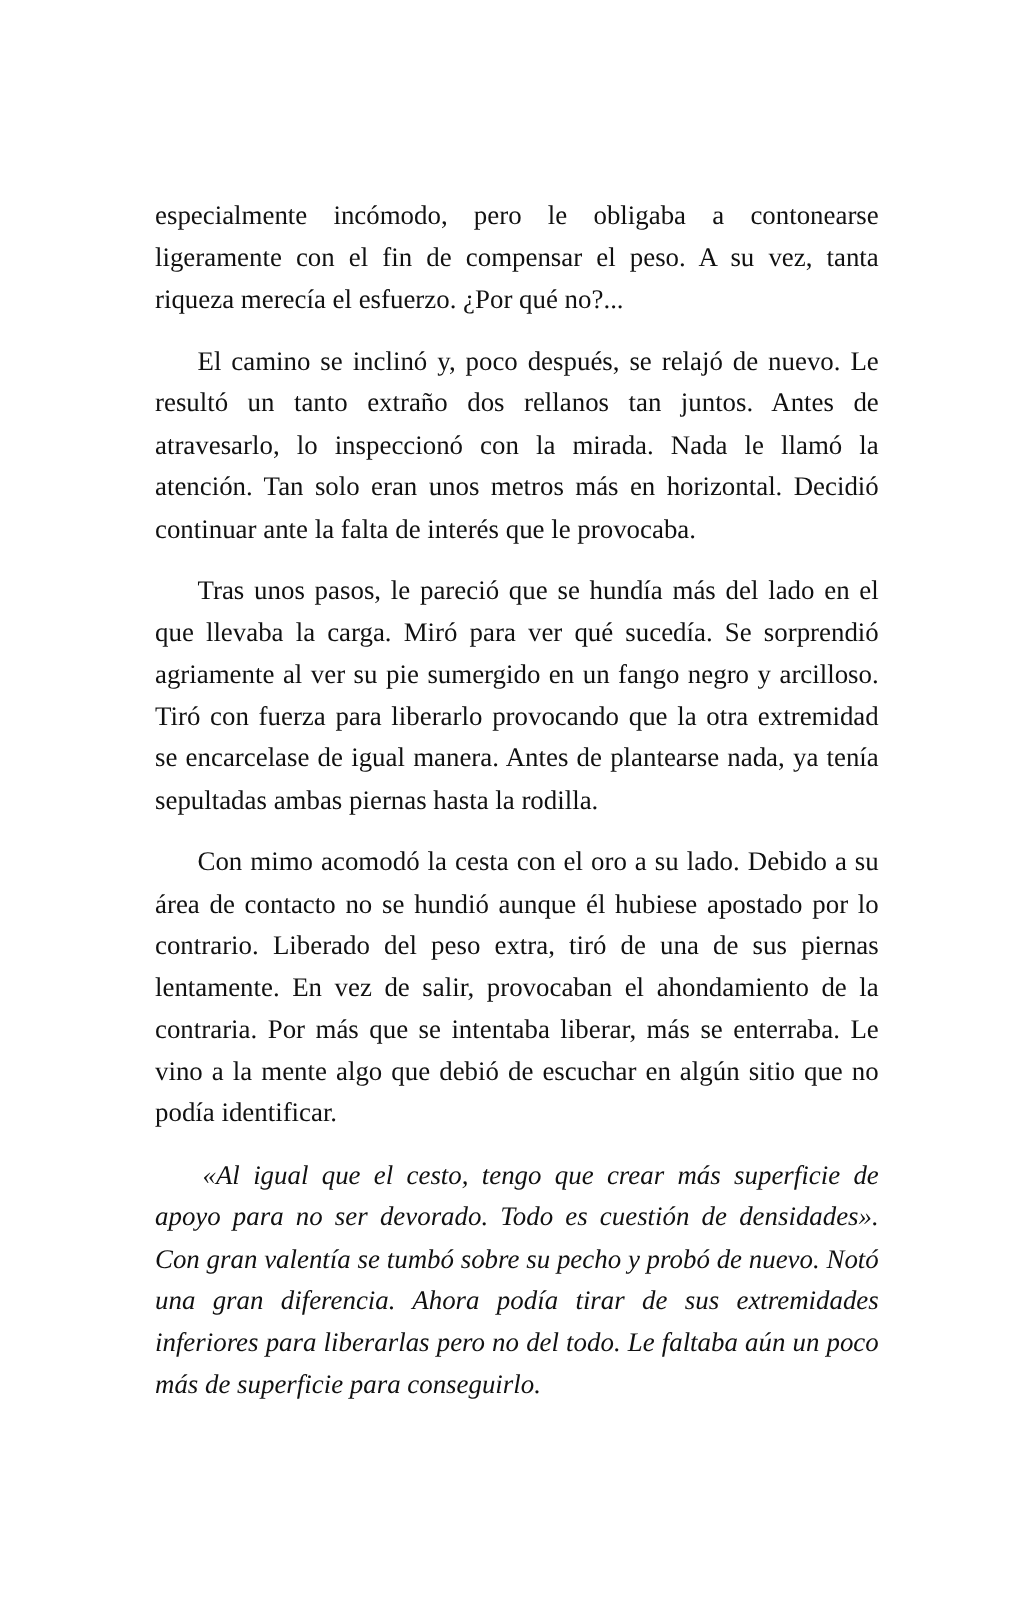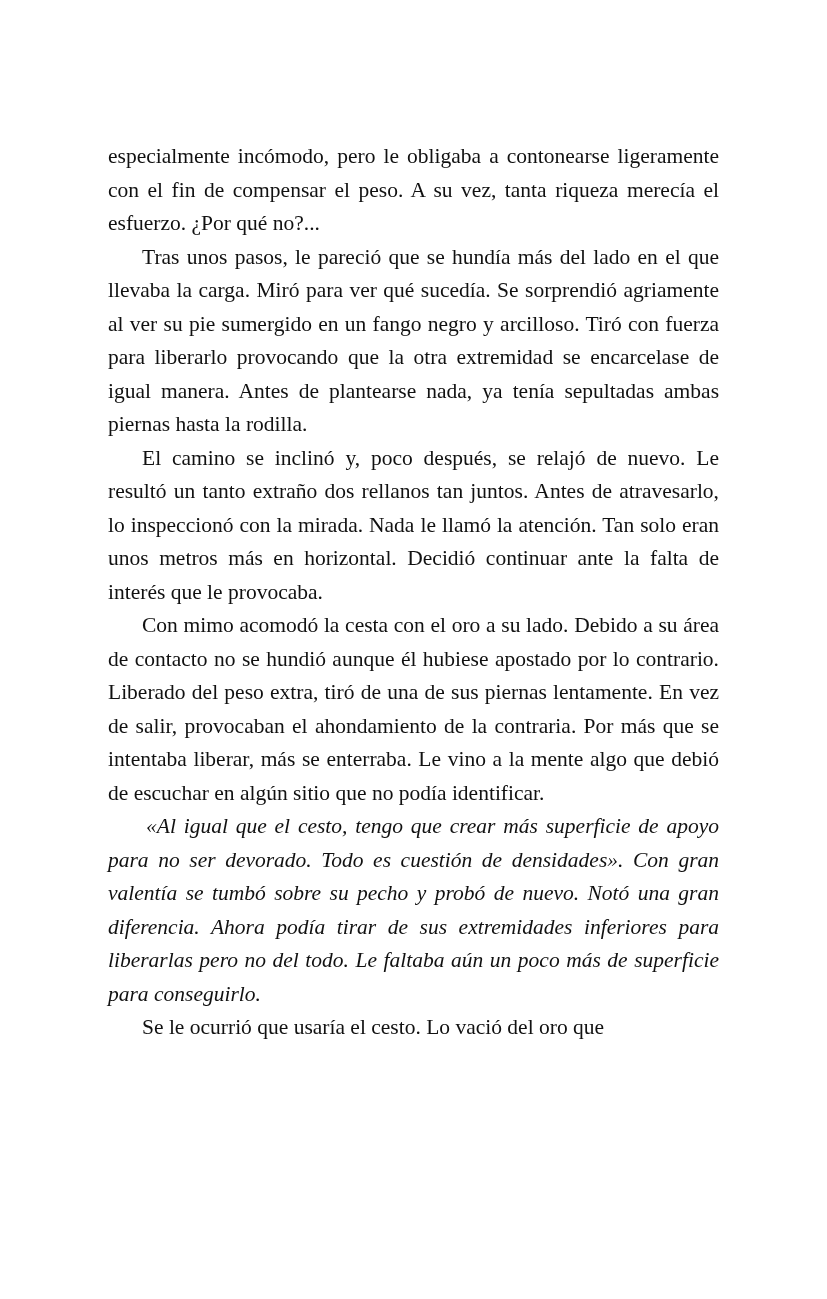--- a/index.html
+++ b/index.html
@@ -22,38 +22,37 @@
     background: #ffffff;
   }
   .body-text {
     font-size: 21.5px;
     line-height: 33.5px;
     text-align: justify;
     text-justify: inter-word;
     color: #111111;
   }
   .body-text p {
-    margin: 0;
+    margin: 16px;
   }
   .para-indent {
     text-indent: 34px;
   }
   .para-indent-small {
     text-indent: 38px;
     font-style: italic;
   }
   .para-noindent {
     text-indent: 0;
   }
 </style>
 </head>
 <body>
 
 <div class="page">
   <div class="body-text">
     <p class="para-noindent">especialmente incómodo, pero le obligaba a contonearse ligeramente con el fin de compensar el peso. A su vez, tanta riqueza merecía el esfuerzo. ¿Por qué no?...</p>
+    <p class="para-indent">El camino se inclinó y, poco después, se relajó de nuevo. Le resultó un tanto extraño dos rellanos tan juntos. Antes de atravesarlo, lo inspeccionó con la mirada. Nada le llamó la atención. Tan solo eran unos metros más en horizontal. Decidió continuar ante la falta de interés que le provocaba.</p>
     <p class="para-indent">Tras unos pasos, le pareció que se hundía más del lado en el que llevaba la carga. Miró para ver qué sucedía. Se sorprendió agriamente al ver su pie sumergido en un fango negro y arcilloso. Tiró con fuerza para liberarlo provocando que la otra extremidad se encarcelase de igual manera. Antes de plantearse nada, ya tenía sepultadas ambas piernas hasta la rodilla.</p>
-    <p class="para-indent">El camino se inclinó y, poco después, se relajó de nuevo. Le resultó un tanto extraño dos rellanos tan juntos. Antes de atravesarlo, lo inspeccionó con la mirada. Nada le llamó la atención. Tan solo eran unos metros más en horizontal. Decidió continuar ante la falta de interés que le provocaba.</p>
     <p class="para-indent">Con mimo acomodó la cesta con el oro a su lado. Debido a su área de contacto no se hundió aunque él hubiese apostado por lo contrario. Liberado del peso extra, tiró de una de sus piernas lentamente. En vez de salir, provocaban el ahondamiento de la contraria. Por más que se intentaba liberar, más se enterraba. Le vino a la mente algo que debió de escuchar en algún sitio que no podía identificar.</p>
     <p class="para-indent-small">«Al igual que el cesto, tengo que crear más superficie de apoyo para no ser devorado. Todo es cuestión de densidades». Con gran valentía se tumbó sobre su pecho y probó de nuevo. Notó una gran diferencia. Ahora podía tirar de sus extremidades inferiores para liberarlas pero no del todo. Le faltaba aún un poco más de superficie para conseguirlo.</p>
-    <p class="para-indent">Se le ocurrió que usaría el cesto. Lo vació del oro que</p>
   </div>
 </div>
 
 </body></html>

